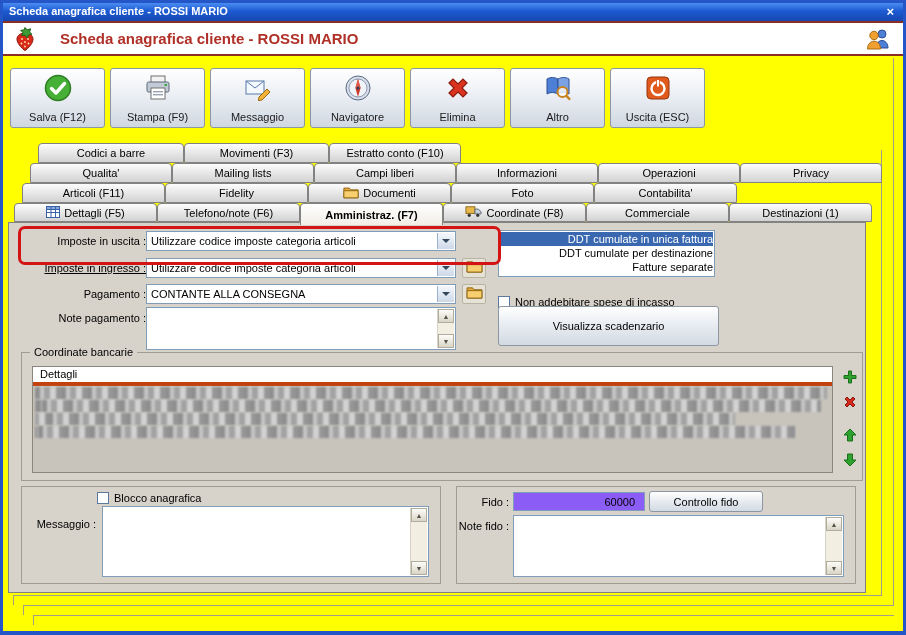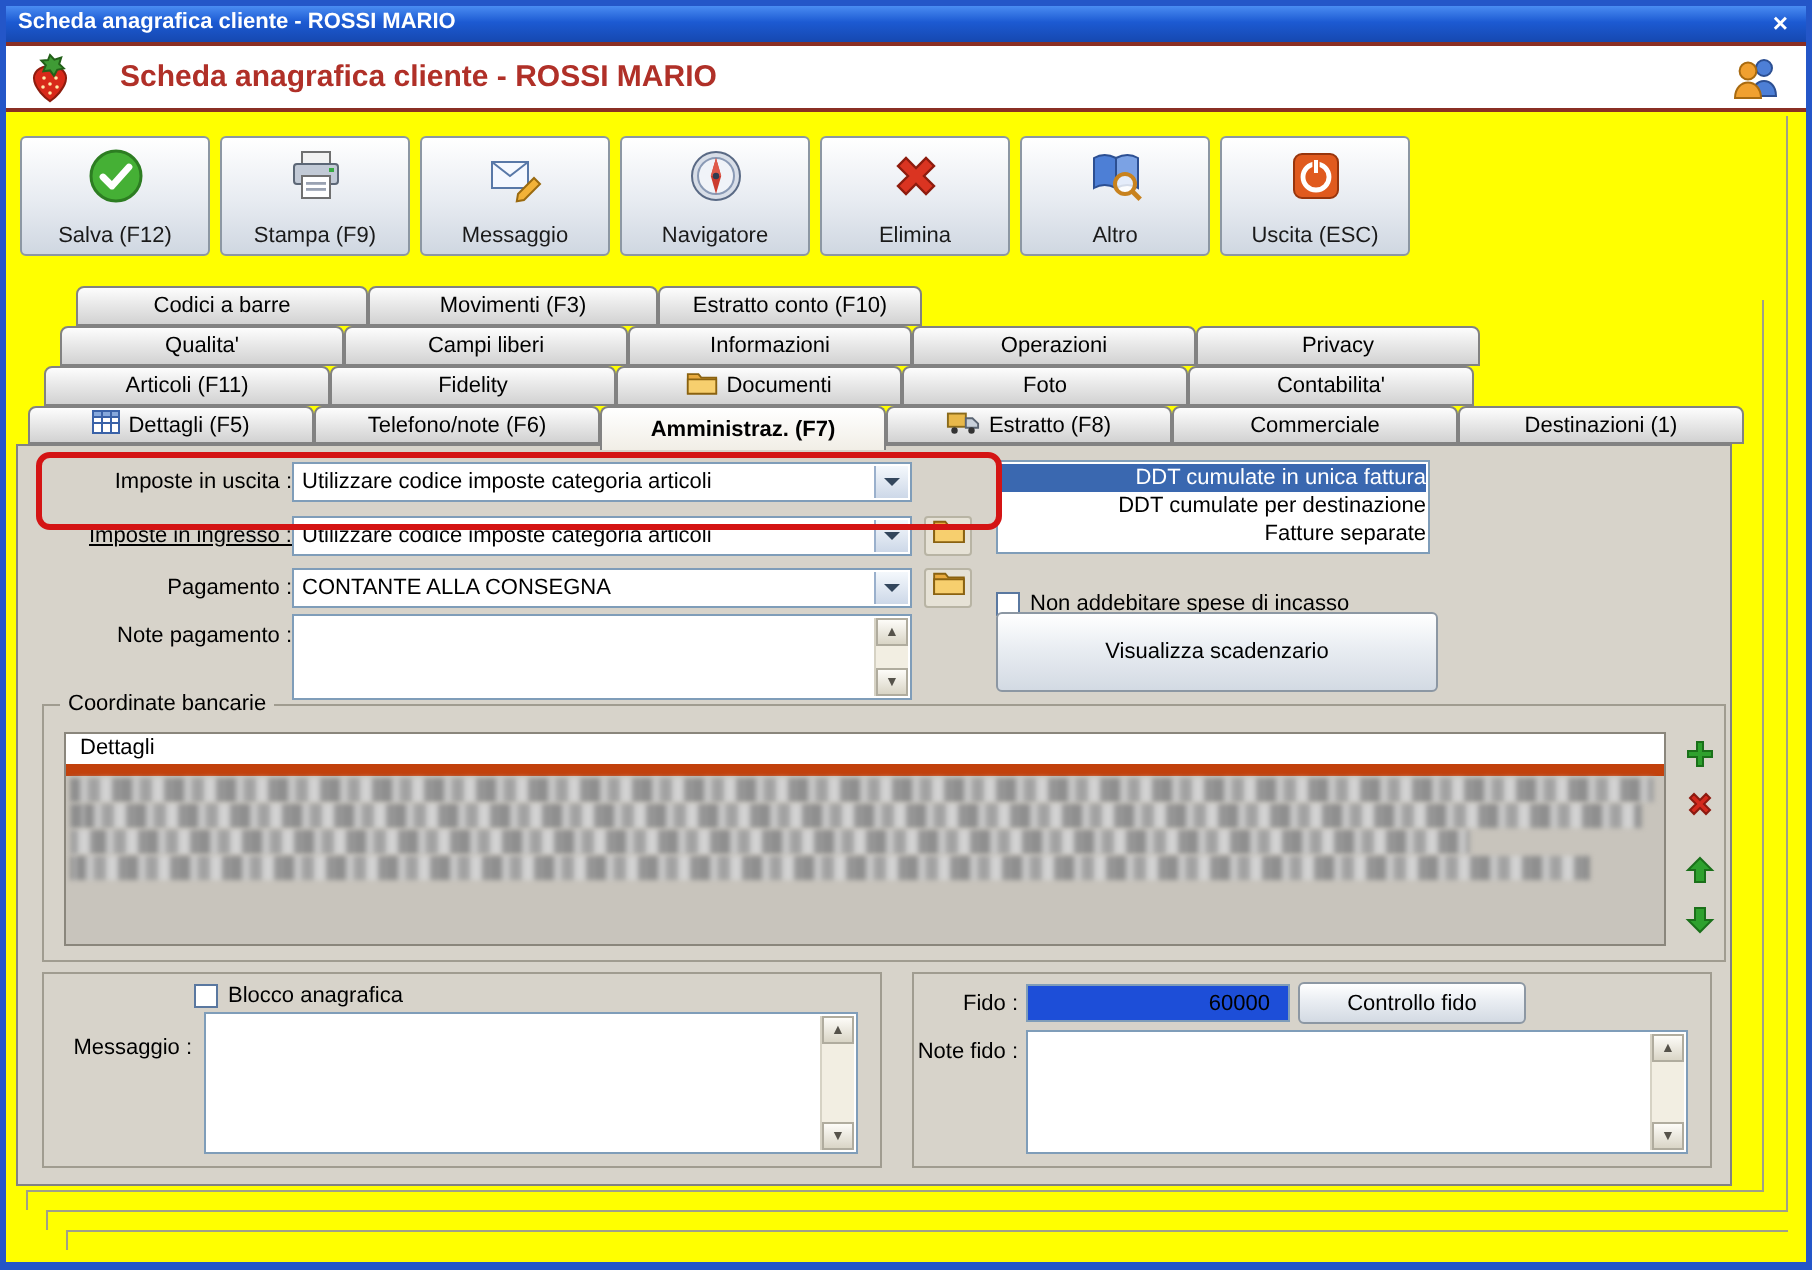--- a/index.html
+++ b/index.html
@@ -53,26 +53,26 @@
     border:1px solid #8c97a3;border-radius:3px;font-size:11px;display:flex;align-items:center;
     justify-content:center;box-sizing:border-box;cursor:default;}
   .mltext{position:absolute;background:#fff;border:1px solid #7f9db9;box-sizing:border-box;}
   .vscroll{position:absolute;top:1px;right:1px;bottom:1px;width:16px;background:#f2eee2;
     border-left:1px solid #d6d2c4;display:flex;flex-direction:column;justify-content:space-between;}
   .sbtn{height:14px;background:linear-gradient(#fdfcf8,#d9d5c6);border:1px solid #b0ac9e;
     font-size:7px;color:#55524a;display:flex;align-items:center;justify-content:center;box-sizing:border-box;}
   .grp{position:absolute;border:1px solid #a09c90;box-sizing:border-box;}
   .legend{position:absolute;top:-7px;left:8px;background:#d7d3ca;padding:0 4px;font-size:11px;white-space:nowrap;}
   .bank-table{position:absolute;background:#c8c4bc;border:1px solid #8a867c;box-sizing:border-box;overflow:hidden;}
-  .bank-head{height:15px;background:#fff;border-bottom:6px solid #c2410c;font-size:11px;
+  .bank-head{height:15px;background:#fff;border-bottom:4px solid #c2410c;font-size:11px;
     line-height:15px;padding-left:7px;}
   .blur-row{height:12px;margin:1px 2px;filter:blur(1.3px);
     background:repeating-linear-gradient(90deg,#8e8e8e 0 5px,#c6c6c6 5px 9px,#a2a2a2 9px 15px,#d2d2d2 15px 21px,#969696 21px 26px);}
   .sidebtn{position:absolute;width:20px;height:20px;display:flex;align-items:center;justify-content:center;cursor:default;}
-  .fido-input{position:absolute;background:#1d4ed8;border:1px solid #7f9db9;box-sizing:border-box;
+  .fido-input{position:absolute;background:#8b5cf6;border:1px solid #7f9db9;box-sizing:border-box;
     font-size:11px;font-family:"Liberation Sans",sans-serif;text-align:right;padding-right:9px;}
   .redbox{position:absolute;border:3px solid #d41414;border-radius:7px;z-index:9;pointer-events:none;}
   .ln-v{position:absolute;width:1px;background:#a0a088;}
   .ln-h{position:absolute;height:1px;background:#a0a088;}
 </style>
 </head>
 <body>
 
 <div class="screen">
 
@@ -195,20 +195,23 @@
         </div>
       <div class="tab" style="width:132px">
           <span>Estratto conto (F10)</span>
         </div>
     </div>
     <div class="tabrow z2" style="left:27px;top:107px;">
       <div class="tab" style="width:142px">
           <span>Qualita'</span>
         </div>
       <div class="tab" style="width:142px">
+          <span>Mailing lists</span>
+        </div>
+      <div class="tab" style="width:142px">
           <span>Campi liberi</span>
         </div>
       <div class="tab" style="width:142px">
           <span>Informazioni</span>
         </div>
       <div class="tab" style="width:142px">
           <span>Operazioni</span>
         </div>
       <div class="tab" style="width:142px">
           <span>Privacy</span>
@@ -250,21 +253,21 @@
       <div class="tab active" style="width:143px">
           <span>Amministraz. (F7)</span>
         </div>
       <div class="tab" style="width:143px">
         <span><svg width="17" height="13" viewBox="0 0 18 13">
               <rect x="1" y="1.5" width="9.5" height="7" fill="#e8b84a" stroke="#8a6a1a"></rect>
               <path d="M10.5 4h3.5l3 2.8V9h-6.5z" fill="#c8d0da" stroke="#5a6472"></path>
               <circle cx="4.5" cy="10.5" r="1.7" fill="#333"></circle>
               <circle cx="13.5" cy="10.5" r="1.7" fill="#333"></circle>
             </svg></span>
-        <span>Estratto (F8)</span>
+        <span>Coordinate (F8)</span>
       </div>
       <div class="tab" style="width:143px">
           <span>Commerciale</span>
         </div>
       <div class="tab" style="width:143px">
           <span>Destinazioni (1)</span>
         </div>
     </div>
 
     <div class="panel">

